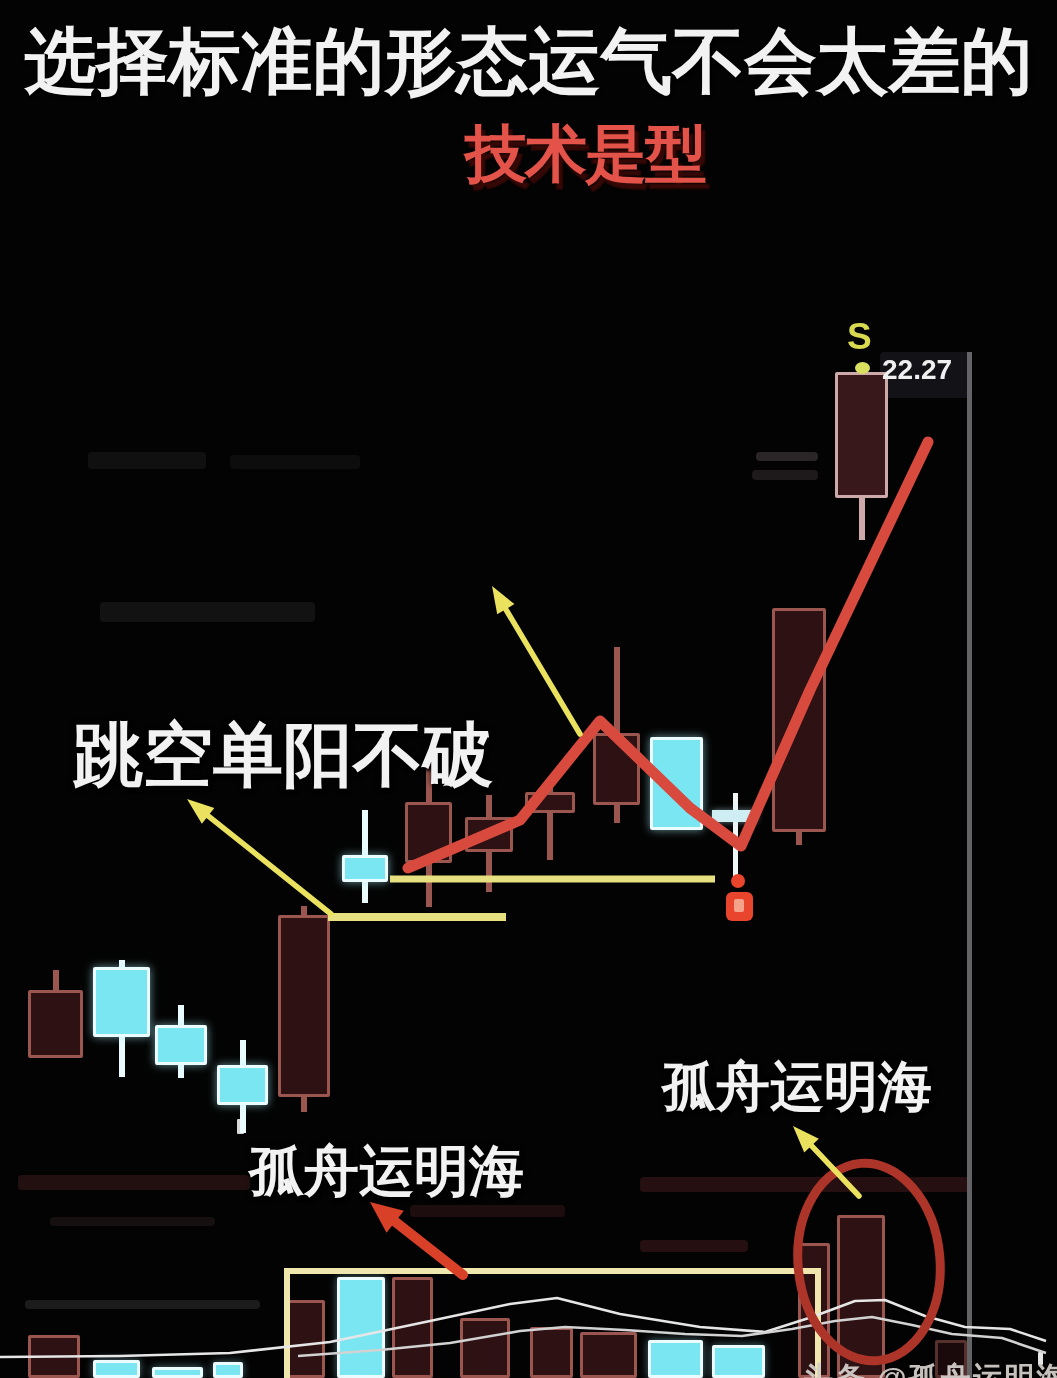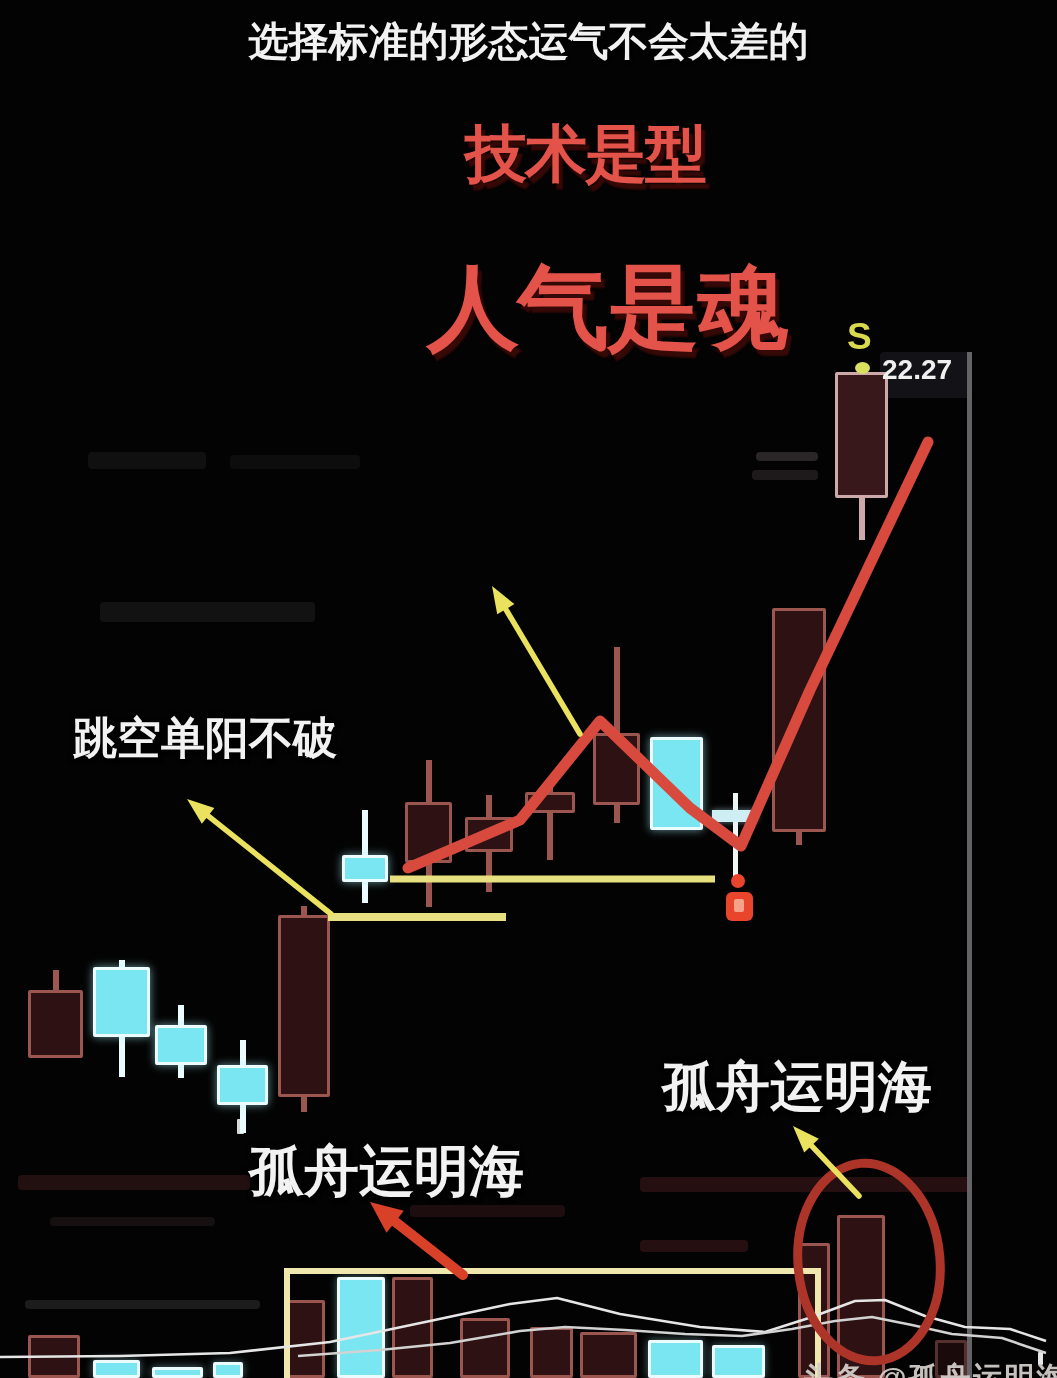--- a/index.html
+++ b/index.html
@@ -10,36 +10,36 @@
   }
   .canvas *{box-sizing:border-box;}
   .layer{position:absolute;left:0;top:0;width:100%;height:100%;}
   #layer-ghost{z-index:1;}
   #layer-candles{z-index:3;}
   #layer-volume{z-index:3;}
   #overlay{position:absolute;left:0;top:0;z-index:5;pointer-events:none;}
   .txt{position:absolute;white-space:nowrap;}
   .slogan{
     left:50%;top:14px;transform:translateX(-50%);
-    font-size:40px;font-weight:700;color:var(--text_white);
+    font-size:72px;font-weight:700;color:var(--text_white);
     letter-spacing:0px;z-index:7;
     text-shadow:2px 3px 3px rgba(0,0,0,0.9);
   }
   .headline{
     font-weight:800;color:var(--headline_red);z-index:7;letter-spacing:-2px;
     text-shadow:4px 6px 2px rgba(88,14,10,0.6);
   }
   .h1{left:585px;top:112px;transform:translateX(-50%);font-size:62px;}
   .h2{left:607px;top:246px;transform:translateX(-50%);font-size:92px;}
   .label{
     font-weight:700;color:var(--text_white);z-index:7;
     text-shadow:0 0 6px rgba(0,0,0,.8),2px 3px 3px rgba(0,0,0,.9);
   }
   .lbl-n{left:396px;top:512px;font-size:55px;}
-  .lbl-gap{left:73px;top:709px;font-size:44px;}
+  .lbl-gap{left:73px;top:709px;font-size:70px;}
   .lbl-vol{left:249px;top:1135px;font-size:55px;}
   .lbl-dbl{left:662px;top:1051px;font-size:54px;}
   .sellS{left:847px;top:316px;font-size:37px;font-weight:800;color:var(--sell_yellow);z-index:6;}
   .selldot{position:absolute;left:855px;top:362px;width:15px;height:12px;border-radius:50%;
     background:var(--sell_dot);z-index:6;}
   .price{left:882px;top:354px;font-size:28px;font-weight:600;color:var(--price_white);z-index:6;}
   .bmark{position:absolute;left:724px;top:874px;width:32px;height:50px;z-index:6;}
   .bdot{position:absolute;left:7px;top:0;width:14px;height:14px;border-radius:50%;background:var(--buy_red);}
   .bsq{position:absolute;left:2px;top:18px;width:27px;height:29px;border-radius:6px;background:var(--buy_red);}
   .bsq-in{position:absolute;left:8px;top:7px;width:10px;height:13px;border-radius:2px;background:var(--buy_inner);}
@@ -135,21 +135,20 @@
       <line x1="331" y1="914" x2="203.40935656006863" y2="812.1046944750548" stroke="#eae25f" stroke-width="5.5" stroke-linecap="round"></line>
       <polygon points="187,799 214.33807485106672,808.0349135821806 201.85741344625262,823.6628722108175" fill="#eae25f"></polygon>
       <line x1="859" y1="1196" x2="807.4062702424691" y2="1141.2793775298915" stroke="#eae25f" stroke-width="5.5" stroke-linecap="round"></line>
       <polygon points="793,1126 818.7982415164561,1138.7847852801133 804.24645339275,1152.5050426538933" fill="#eae25f"></polygon>
       <line x1="463" y1="1275" x2="390.4519055516232" y2="1218.0536462932096" stroke="#d94028" stroke-width="10" stroke-linecap="round"></line>
       <polygon points="370,1202 403.8158471444953,1210.7457693715378 386.5273049825773,1232.7708984271321" fill="#d94028"></polygon>
     </svg>
 
   <div class="txt slogan">选择标准的形态运气不会太差的</div>
   <div class="txt headline h1">技术是型</div>
-  <div class="txt headline h2">人气是魂</div>
 
   <div class="txt label lbl-gap">跳空单阳不破</div>
   <div class="txt label lbl-vol">孤舟运明海</div>
   <div class="txt label lbl-dbl">孤舟运明海</div>
 
   <div class="txt sellS">S</div>
   <div class="selldot"></div>
   <div class="txt price">22.27</div>
 
   <div class="bmark">

